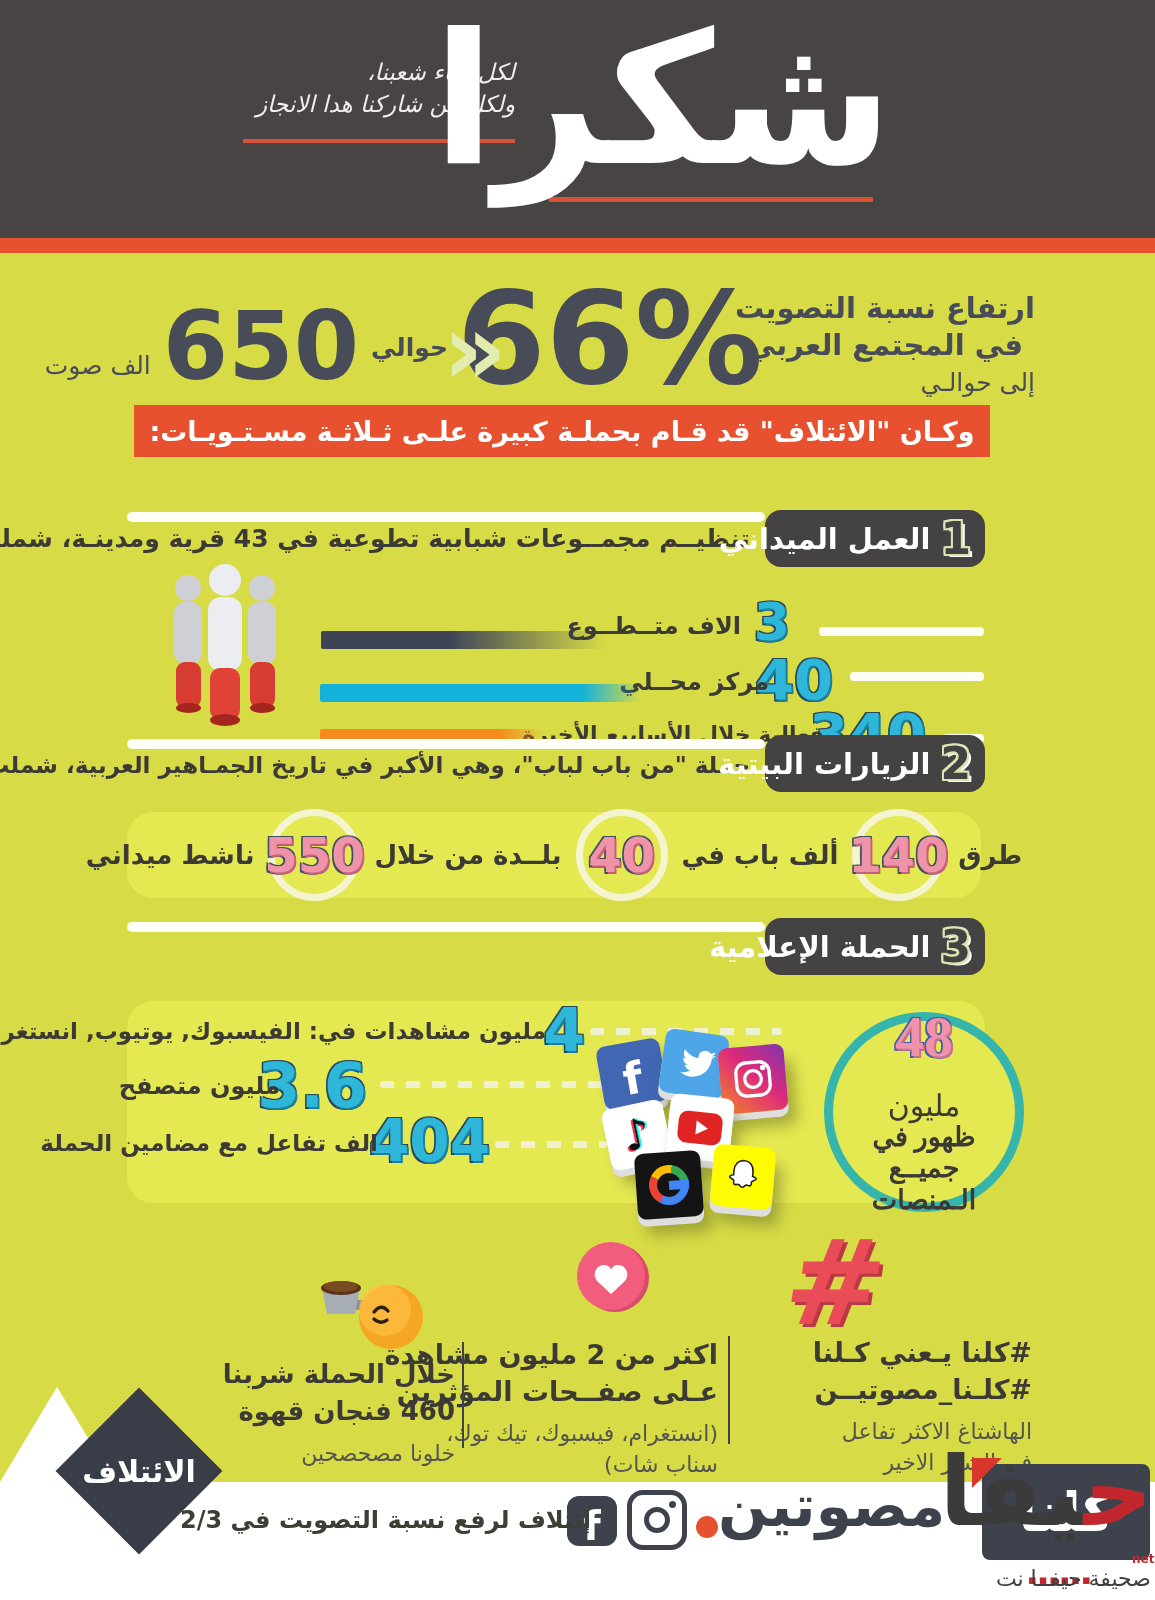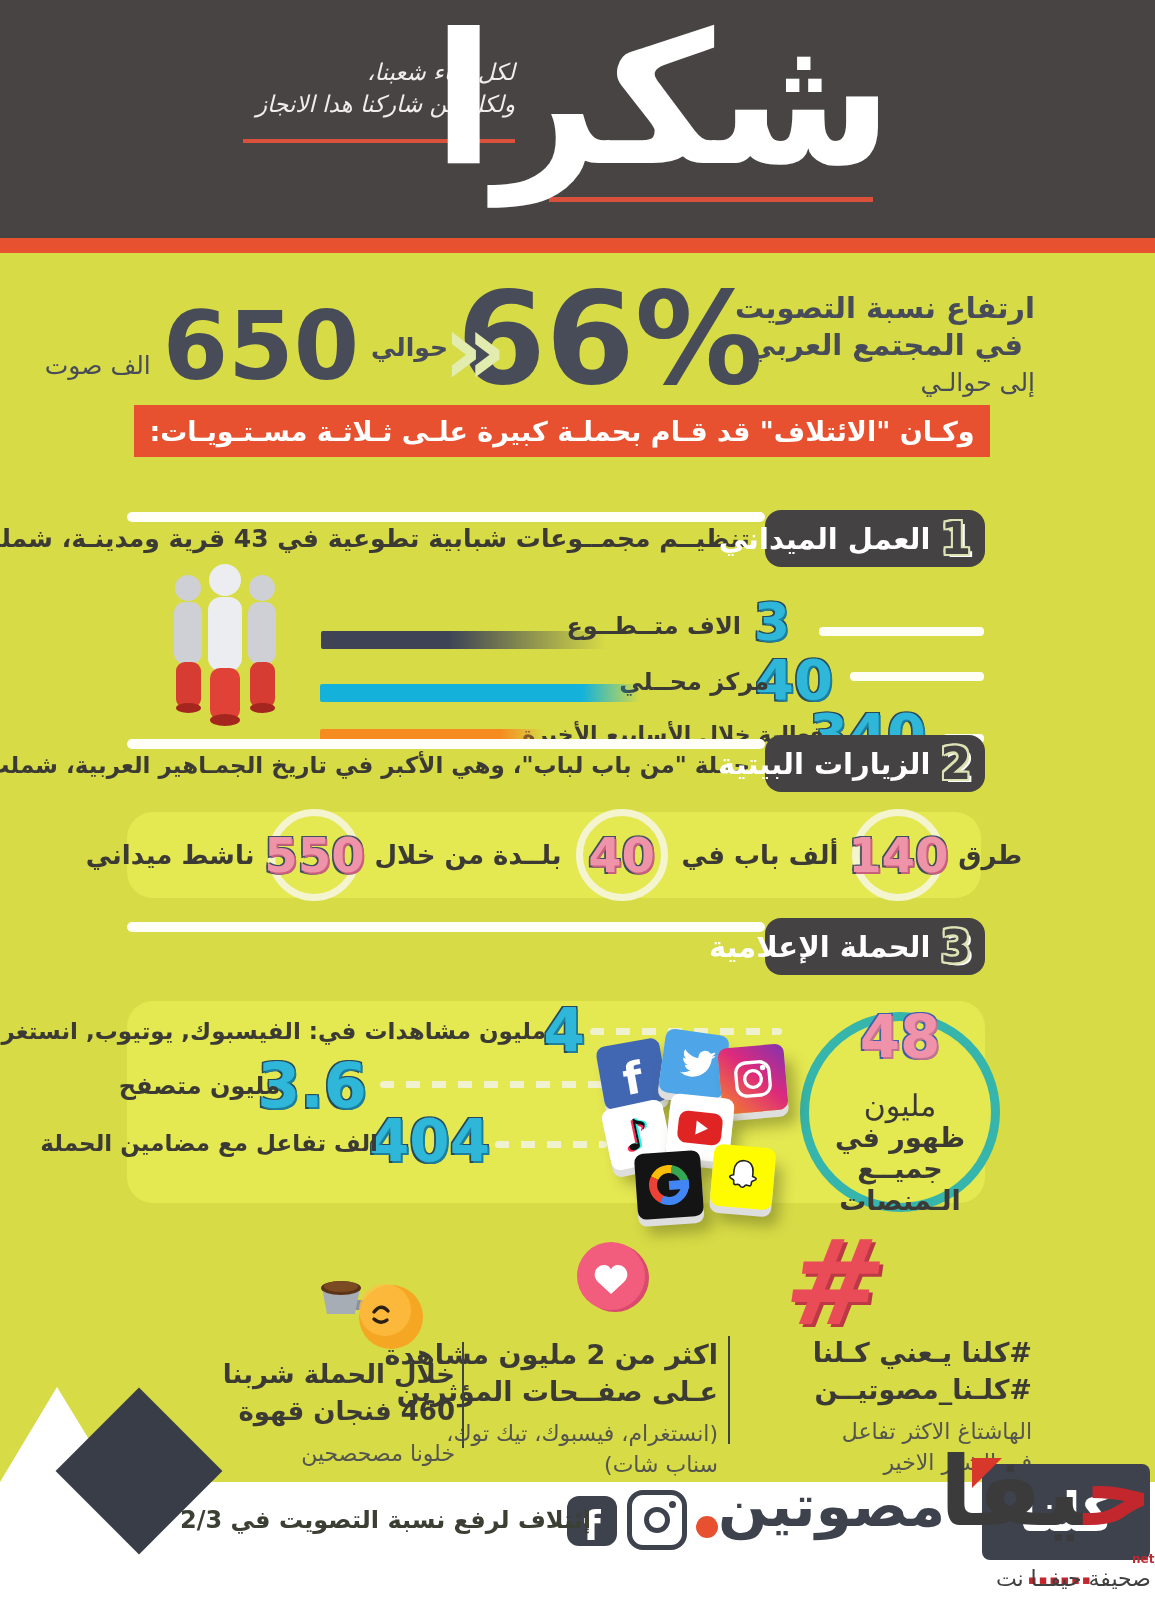--- a/index.html
+++ b/index.html
@@ -57,22 +57,22 @@
 
   
   #doors-row{right:174px;top:812px;width:854px;height:86px;display:flex;align-items:center;justify-content:center;gap:14px;direction:rtl;z-index:2;}
   #doors-row .w{font-size:26px;font-weight:bold;color:#3c3a35;white-space:nowrap;}
   .ring{width:92px;height:92px;border:7px solid #f4f4cf;border-radius:50%;display:flex;align-items:center;justify-content:center;flex:0 0 auto;box-sizing:border-box;}
   .num-pink{font-size:48px;font-weight:800;color:#ef93a8;line-height:1;
       text-shadow:2px 2px 0 #c95f7e,-1.5px -1.5px 0 #3f4e63,1.5px -1.5px 0 #3f4e63,-1.5px 1.5px 0 #3f4e63,1.5px 1.5px 0 #3f4e63;}
 
   
   .dash{height:7px;background:repeating-linear-gradient(90deg,#f0f2cf 0 14px,rgba(0,0,0,0) 14px 26px);border-radius:4px;}
-  #circle48{left:800px;top:1012px;width:200px;height:200px;border-radius:50%;border:9px solid #35b5ab;background:#e4e851;
-            display:flex;flex-direction:column;align-items:center;justify-content:center;z-index:3;box-sizing:border-box;text-align:center;}
+  #circle48{left:824px;top:1012px;width:200px;height:200px;border-radius:50%;border:9px solid #35b5ab;background:#e4e851;
+            display:flex;flex-direction:column;align-items:center;justify-content:center;z-index:3;box-sizing:border-box;text-align:center;font-family:Liberation Serif, serif;}
   #circle48 .v{font-size:58px;font-weight:800;color:#f192ab;line-height:1;
       text-shadow:2px 2px 0 #c4738f,-1.5px -1.5px 0 #3f5fae,1.5px -1.5px 0 #3f5fae,-1.5px 1.5px 0 #3f5fae,1.5px 1.5px 0 #3f5fae;}
   #circle48 .l1{font-size:30px;font-weight:300;color:#3c3a35;line-height:1.1;margin-top:23px;}
   #circle48 .lb{font-size:27px;font-weight:bold;color:#3c3a35;line-height:1.15;}
 
   .cube{position:absolute;border-radius:9px;display:flex;align-items:center;justify-content:center;
         box-shadow:0 7px 0 #dedede,8px 16px 14px rgba(95,100,30,.45);z-index:4;}
 
   
   .vdiv{width:2px;background:#3f4246;z-index:2;}
@@ -301,20 +301,21 @@
   </svg>
   <div class="abs" style="right:700px;top:1356px;">
     <div class="hl-bold nowrap" style="font-size:26px;">خلال الحملة شربنا</div>
     <div class="hl-bold nowrap" style="font-size:26px;">460 فنجان قهوة</div>
     <div class="hl-light nowrap">خلونا مصحصحين</div>
   </div>
 
   <div class="abs" id="footer-white"></div>
   <div class="abs" id="notch"></div>
   <div class="abs" id="diamond"></div>
+  <div class="abs nowrap" id="diamond-label">الائتلاف</div>
   <div class="abs nowrap" id="slogan">إئتلاف لرفع نسبة التصويت في 2/3</div>
 
   <div class="abs" id="fb-icon">
       <span>f</span>
     </div>
   <div class="abs" id="ig-icon">
     <div id="ig-lens"></div>
     <div id="ig-dot"></div>
   </div>
   <div class="abs" id="logo-dot"></div>

